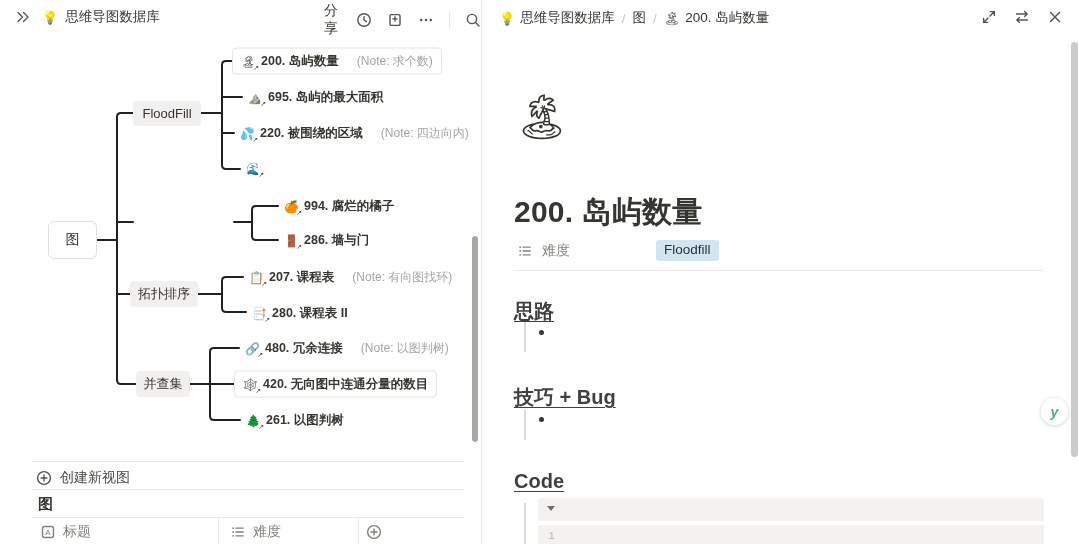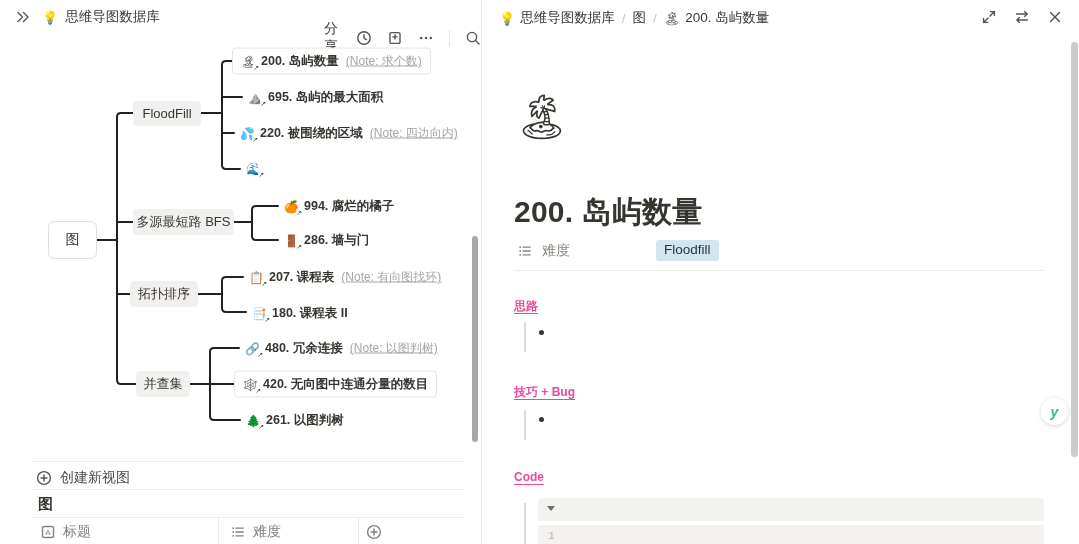--- a/index.html
+++ b/index.html
@@ -23,21 +23,21 @@
 
   
   .cat-node { position:absolute; background:#f1f0ee; border-radius:4px;
     display:flex; align-items:center; justify-content:center;
     font-size:13px; color:#37352f; white-space:nowrap; }
   .root-node { position:absolute; background:#fff; border:1px solid #e0dfdc; border-radius:6px;
     display:flex; align-items:center; justify-content:center; font-size:14px; }
   .leaf { position:absolute; transform:translateY(-50%); display:flex; align-items:center;
     gap:5px; font-size:12.5px; white-space:nowrap; }
   .leaf .t { font-weight:600; color:#37352f; }
-  .leaf .n { color:#a6a5a1; font-weight:400; font-size:12px; margin-left:2px;text-decoration:underline; }
+  .leaf .n { color:#a6a5a1; font-weight:400; font-size:12px; margin-left:13px; }
   .leaf .ic { position:relative; font-size:12px; line-height:1; width:15px; }
   .leaf .arr { position:absolute; right:-3px; bottom:-3px; font-size:7px; color:#3b3a36;
     background:rgba(255,255,255,.9); border-radius:2px; line-height:1; }
   .boxed { border:1px solid #e5e4e1; background:#fff; border-radius:4px; padding:4px 8px; }
 
   .scroll-thumb { position:absolute; border-radius:4px; }
 
   
   .hline { position:absolute; height:1px; background:#ebeae7; }
   .footer-create { gap:8px; font-size:14px; color:#4c4a45; }
@@ -51,21 +51,21 @@
   .breadcrumb { gap:7px; font-size:13.5px; color:#37352f; }
   .crumb { display:flex; align-items:center; gap:5px; }
   .crumb-sep { color:#c8c7c3; }
   .rp-actions { gap:17px; }
 
   .page-emoji { font-size:44px; line-height:1; }
   .page-title { font-size:30px; font-weight:700; color:#37352f; letter-spacing:.2px; }
   .prop-row { gap:9px; font-size:14px; color:#87867f; }
   .tag { display:inline-block; background:#d3e5ef; color:#183347; font-size:13.5px;
     padding:2px 8px 3px; border-radius:3px; line-height:1.2; }
-  .h-link { font-size:12px; font-weight:700; color:#ec4899; text-decoration:underline;
+  .h-link { font-size:20px; font-weight:700; color:#404040; text-decoration:underline;
     text-decoration-thickness:1px; text-underline-offset:3px; }
   .toggle-line { position:absolute; width:1.5px; background:#dcdbd8; }
   .bullet { position:absolute; width:5px; height:5px; border-radius:50%; background:#37352f; }
   .code-strip { position:absolute; background:#f3f2ef; }
   .caret-down { width:0; height:0; border-left:4px solid transparent; border-right:4px solid transparent;
     border-top:5px solid #6f6e69; }
   .line-no { font-size:11.5px; color:#b7b6b2; font-family:"Liberation Mono","DejaVu Sans Mono",monospace; }
 
   .float-btn { position:absolute; width:27px; height:27px; border-radius:50%; background:#fff;
     box-shadow:0 1px 4px rgba(0,0,0,.18); display:flex; align-items:center; justify-content:center;
@@ -80,21 +80,21 @@
 
     <div class="abs flex" style="left:15px; top:9px;">
       <svg class="ic16" viewBox="0 0 16 16">
         <path class="istroke" d="M3 3.5 L7.5 8 L3 12.5 M8.5 3.5 L13 8 L8.5 12.5"></path>
       </svg>
     </div>
     <div class="abs flex lp-topbar-title" style="left:42px; top:8px;">
       <span style="font-size:13px;">💡</span>
       <span>思维导图数据库</span>
     </div>
-    <div class="abs flex lp-actions" style="top:20px; left:324px;">
+    <div class="abs flex lp-actions" style="top:2px; left:324px;">
       <span class="share-label">分享</span>
       <span>
         <svg class="ic16" viewBox="0 0 16 16">
           <circle class="istroke" cx="8" cy="8" r="6.2"></circle>
             <path class="istroke" d="M8 4.6 V8 L10.4 9.6"></path>
         </svg>
       </span>
       <span>
         <svg class="ic16" viewBox="0 0 16 16">
           <rect class="istroke" x="3" y="2.6" width="10" height="10.8" rx="1.5"></rect>
@@ -136,23 +136,20 @@
         <path d="M210 384 H234"></path>
       </g>
     </svg>
 
     <div class="root-node" style="left:48px; top:221px; width:49px; height:38px;">
       <span>图</span>
     </div>
     <div class="cat-node" style="left:133px; top:101px; width:68px; height:25px;">
       <span>FloodFill</span>
     </div>
-    <div class="cat-node" style="left:133px; top:209px; width:101px; height:26px;">
-      <span>多源最短路 BFS</span>
-    </div>
     <div class="cat-node" style="left:130px; top:281px; width:68px; height:26px;">
       <span>拓扑排序</span>
     </div>
     <div class="cat-node" style="left:136px; top:371px; width:54px; height:26px;">
       <span>并查集</span>
     </div>
 
     <div class="leaf boxed" style="left:232px; top:61px;">
       <span class="ic"><span>🏝</span><span class="arr">↗</span></span>
       <span class="t">200. 岛屿数量</span>
@@ -182,21 +179,21 @@
       <span class="t">286. 墙与门</span>
     </div>
 
     <div class="leaf" style="left:249px; top:277px;">
       <span class="ic"><span>📋</span><span class="arr">↗</span></span>
       <span class="t">207. 课程表</span>
       <span class="n">(Note: 有向图找环)</span>
     </div>
     <div class="leaf" style="left:252px; top:313px;">
       <span class="ic"><span>📑</span><span class="arr">↗</span></span>
-      <span class="t">180. 课程表 II</span>
+      <span class="t">280. 课程表 II</span>
     </div>
 
     <div class="leaf" style="left:245px; top:348px;">
       <span class="ic"><span>🔗</span><span class="arr">↗</span></span>
       <span class="t">480. 冗余连接</span>
       <span class="n">(Note: 以图判树)</span>
     </div>
     <div class="leaf boxed" style="left:234px; top:384px;">
       <span class="ic"><span>🕸️</span><span class="arr">↗</span></span>
       <span class="t">420. 无向图中连通分量的数目</span>

